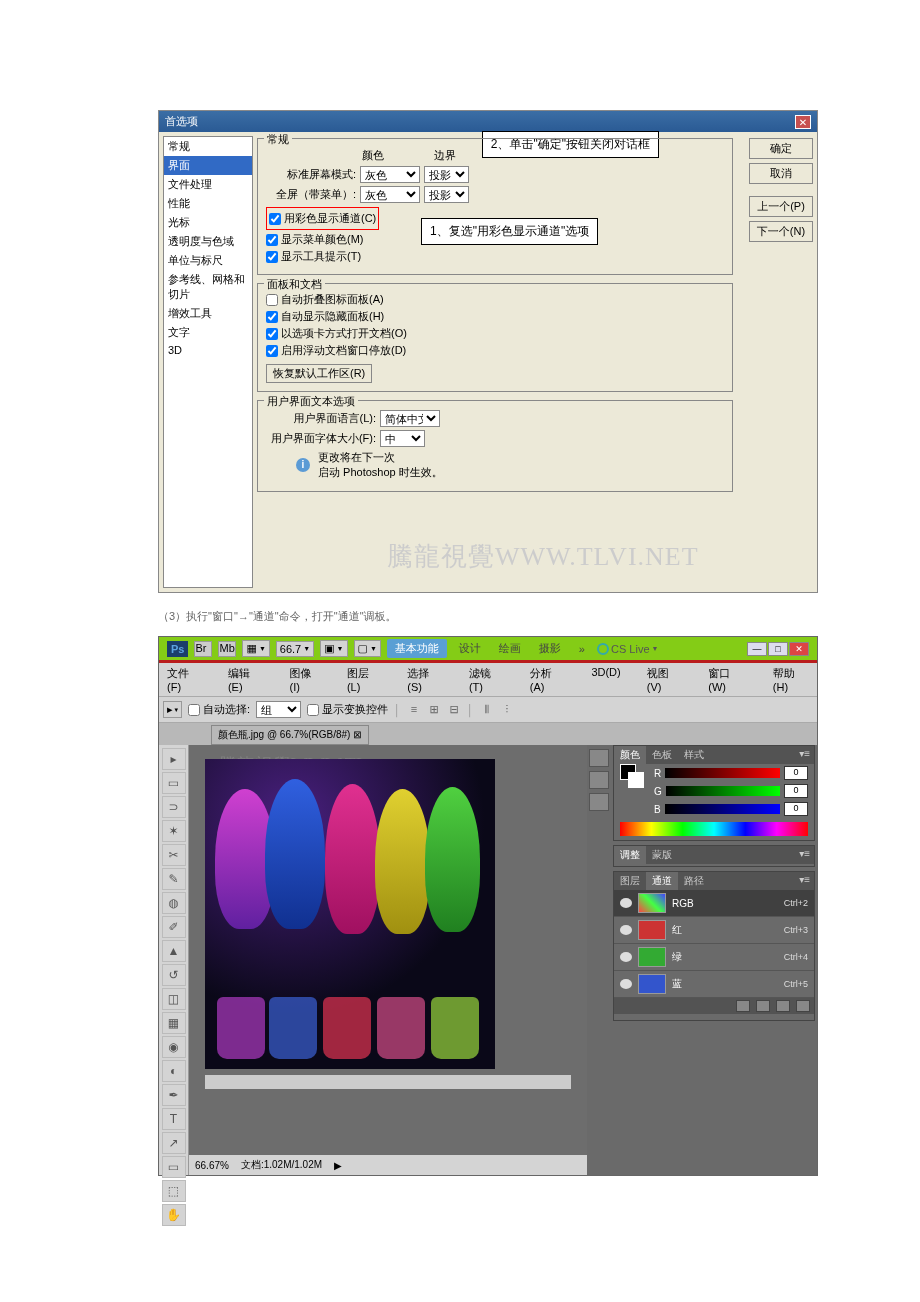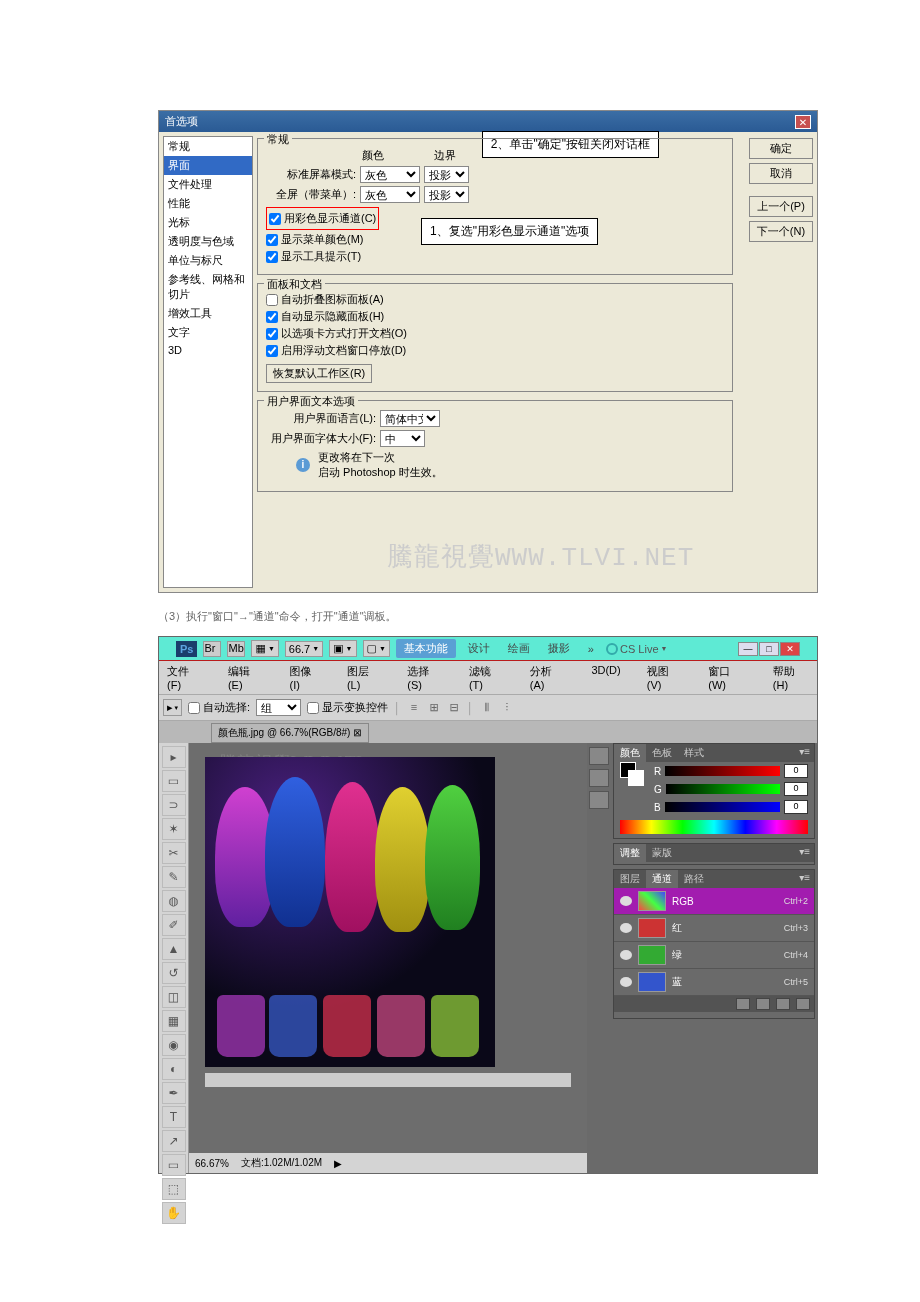--- a/index.html
+++ b/index.html
@@ -20,24 +20,24 @@
 .sel-w{width:60px}
 .sel-s{width:45px}
 .chk{display:flex;align-items:center;gap:3px;margin:2px 0;font-size:11px}
 .chk input{width:12px;height:12px}
 .highlight{border:1px solid red;display:inline-flex;padding:1px 2px}
 .annot{border:1px solid #000;background:#fff;padding:4px 8px;font-size:12px;position:absolute}
 .btns{width:72px;padding:6px 4px;display:flex;flex-direction:column;gap:4px}
 .btn{background:#ece9d8;border:1px solid #888;font-size:11px;padding:2px;cursor:pointer}
 .info-ico{display:inline-block;width:14px;height:14px;border-radius:50%;background:#5b9bd5;color:#fff;text-align:center;font-size:10px;line-height:14px;font-weight:bold;margin-right:4px}
 .caption{font-size:11px;color:#666;margin:16px 0 12px}
-.watermark{position:absolute;bottom:18px;left:130px;font-size:26px;color:#ccc;font-family:Liberation Mono, monospace;letter-spacing:1px}
+.watermark{position:absolute;bottom:18px;left:130px;font-size:26px;color:#ccc;font-family:Liberation Serif, serif;letter-spacing:1px}
 
 .ps{width:660px;background:#b8b8b8;border:1px solid #666;font-size:11px}
-.ps-top{display:flex;align-items:center;padding:2px 17px;gap:6px;background:#5eead4;border-bottom:1px solid #b91c1c}
+.ps-top{display:flex;align-items:center;padding:2px 8px;gap:6px;background:#84cc16;border-bottom:3px solid #b91c1c}
 .ps-badge{background:#1a3d6b;color:#5ba3e0;font-weight:bold;padding:2px 4px;font-size:11px}
 .tb-ico{width:18px;height:16px;background:#ccc;border:1px solid #999;display:inline-block}
 .dd{display:inline-flex;align-items:center;gap:2px;padding:1px 3px;border:1px solid #999;background:#d4d4d4}
 .triangle{font-size:7px}
 .pill{background:#5a9fd4;color:#fff;padding:2px 8px;border-radius:2px}
 .tab-dark{color:#444;padding:2px 6px}
 .cs-live{color:#555;display:flex;align-items:center;gap:2px}
 .cs-circle{width:12px;height:12px;border:2px solid #3aa;border-radius:50%}
 .win-btns{display:flex;gap:1px;margin-left:auto}
 .win-btn{width:20px;height:14px;border:1px solid #888;font-size:9px;text-align:center;line-height:12px}
@@ -67,21 +67,21 @@
 .slider-row{display:flex;align-items:center;gap:4px;padding:2px 6px;font-size:10px;color:#fff}
 .slider-track{flex:1;height:10px;position:relative}
 .slider-fill{height:100%}
 .slider-val{width:24px;height:14px;background:#fff;color:#000;font-size:9px;text-align:center;border:1px solid #333}
 .spectrum{height:14px;margin:4px 6px;background:linear-gradient(to right,red,yellow,lime,cyan,blue,magenta,red)}
 .swatch-box{width:26px;height:26px;position:absolute;left:6px;top:18px}
 .swatch{width:16px;height:16px;border:1px solid #fff;position:absolute}
 .mid-panel{top:100px;height:22px}
 .ch-panel{top:126px;height:150px}
 .ch-row{display:flex;align-items:center;padding:3px 6px;gap:6px;font-size:10px;color:#fff;border-bottom:1px solid #555}
-.ch-row.sel{background:#a21caf}
+.ch-row.sel{background:#404040}
 .eye{width:12px;height:10px;background:#ddd;border-radius:50%}
 .ch-thumb{width:28px;height:20px;border:1px solid #999}
 .ch-sc{margin-left:auto;font-size:9px;color:#ddd}
 .ch-foot{display:flex;justify-content:flex-end;gap:6px;padding:2px 4px;background:#535353}
 .ch-foot span{width:14px;height:12px;background:#888;border:1px solid #444}
 .note-box{position:absolute;left:28px;top:282px;right:4px;background:#fff;border:1px solid #000;padding:8px;font-size:12px;line-height:1.6}
 .wm2{position:absolute;top:8px;left:30px;font-size:18px;color:rgba(255,255,255,.12);font-family:serif}
 </style>
 </head>
 <body>

